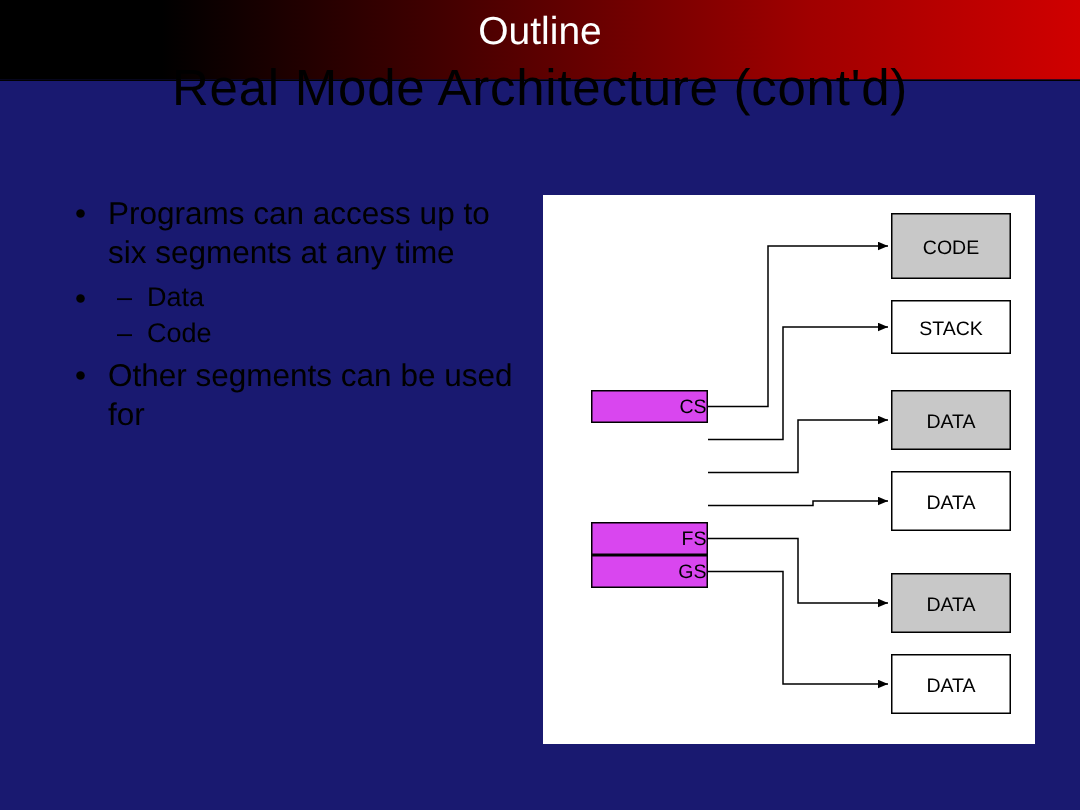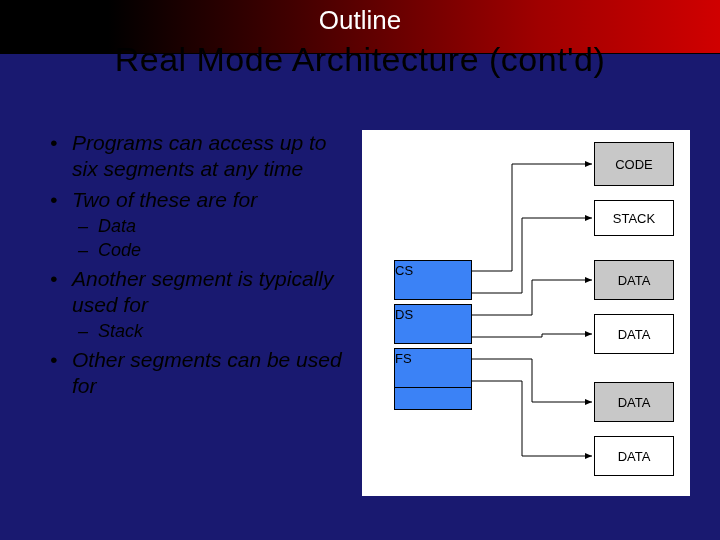--- a/index.html
+++ b/index.html
@@ -37,21 +37,21 @@
   }
   .content {
     position: absolute;
     top: 130px;
     left: 50px;
     width: 300px;
     color: #000;
     font-size: 21px;
     line-height: 1.25;
   }
-  .bullets { list-style: none; font-style: italic; }
+  .bullets { list-style: none; }
   .bullets > li { position: relative; padding-left: 22px; margin-bottom: 4px; }
   .bullets > li::before {
     content: "•";
     position: absolute;
     left: 0;
     top: 0;
   }
   .sub { list-style: none; margin-top: 2px; }
   .sub > li { position: relative; padding-left: 26px; font-size: 18px; margin-bottom: 2px; }
   .sub > li::before {
@@ -65,26 +65,26 @@
     top: 130px;
     left: 362px;
     width: 328px;
     height: 366px;
     background: #ffffff;
   }
   .regbox {
     position: absolute;
     left: 32px;
     width: 78px;
-    height: 40px;
+    height: 22px;
     border: 1px solid #000;
-    background: #3b82f6;
+    background: #d946ef;
     font-size: 13px;
     font-family: Arial, sans-serif;
-    text-align: left;
+    text-align: right;
     line-height: 20px;
     color: #000;
   }
   .segblock {
     position: absolute;
     left: 232px;
     width: 80px;
     border: 1px solid #000;
     font-size: 13px;
     font-family: Arial, sans-serif;
@@ -109,40 +109,32 @@
 <div class="topbar">
   <span class="topbar-title">Outline</span>
 </div>
 
 <div class="slide-title">Real Mode Architecture (cont'd)</div>
 
 <div class="content">
   <ul class="bullets">
     <li><span>Programs can access up to six segments at any time</span></li>
     <li>
-      <span>Two of these are for</span>
       <ul class="sub">
         <li><span>Data</span></li>
         <li><span>Code</span></li>
-      </ul>
-    </li>
-    <li>
-      <span>Another segment is typically used for</span>
-      <ul class="sub">
-        <li><span>Stack</span></li>
       </ul>
     </li>
     <li><span>Other segments can be used for</span></li>
   </ul>
 </div>
 
 <div class="diagram">
 
   <div class="regbox" style="top:130px">CS</div>
-  <div class="regbox" style="top:174px">DS</div>
   <div class="regbox" style="top:240px">GS</div>
   <div class="regbox" style="top:218px">FS</div>
 
   <div class="segblock seg-grey" style="top:12px; height:44px">CODE</div>
   <div class="segblock seg-white" style="top:70px; height:36px">STACK</div>
   <div class="segblock seg-grey" style="top:130px; height:40px">DATA</div>
   <div class="segblock seg-white" style="top:184px; height:40px">DATA</div>
   <div class="segblock seg-grey" style="top:252px; height:40px">DATA</div>
   <div class="segblock seg-white" style="top:306px; height:40px">DATA</div>
 

